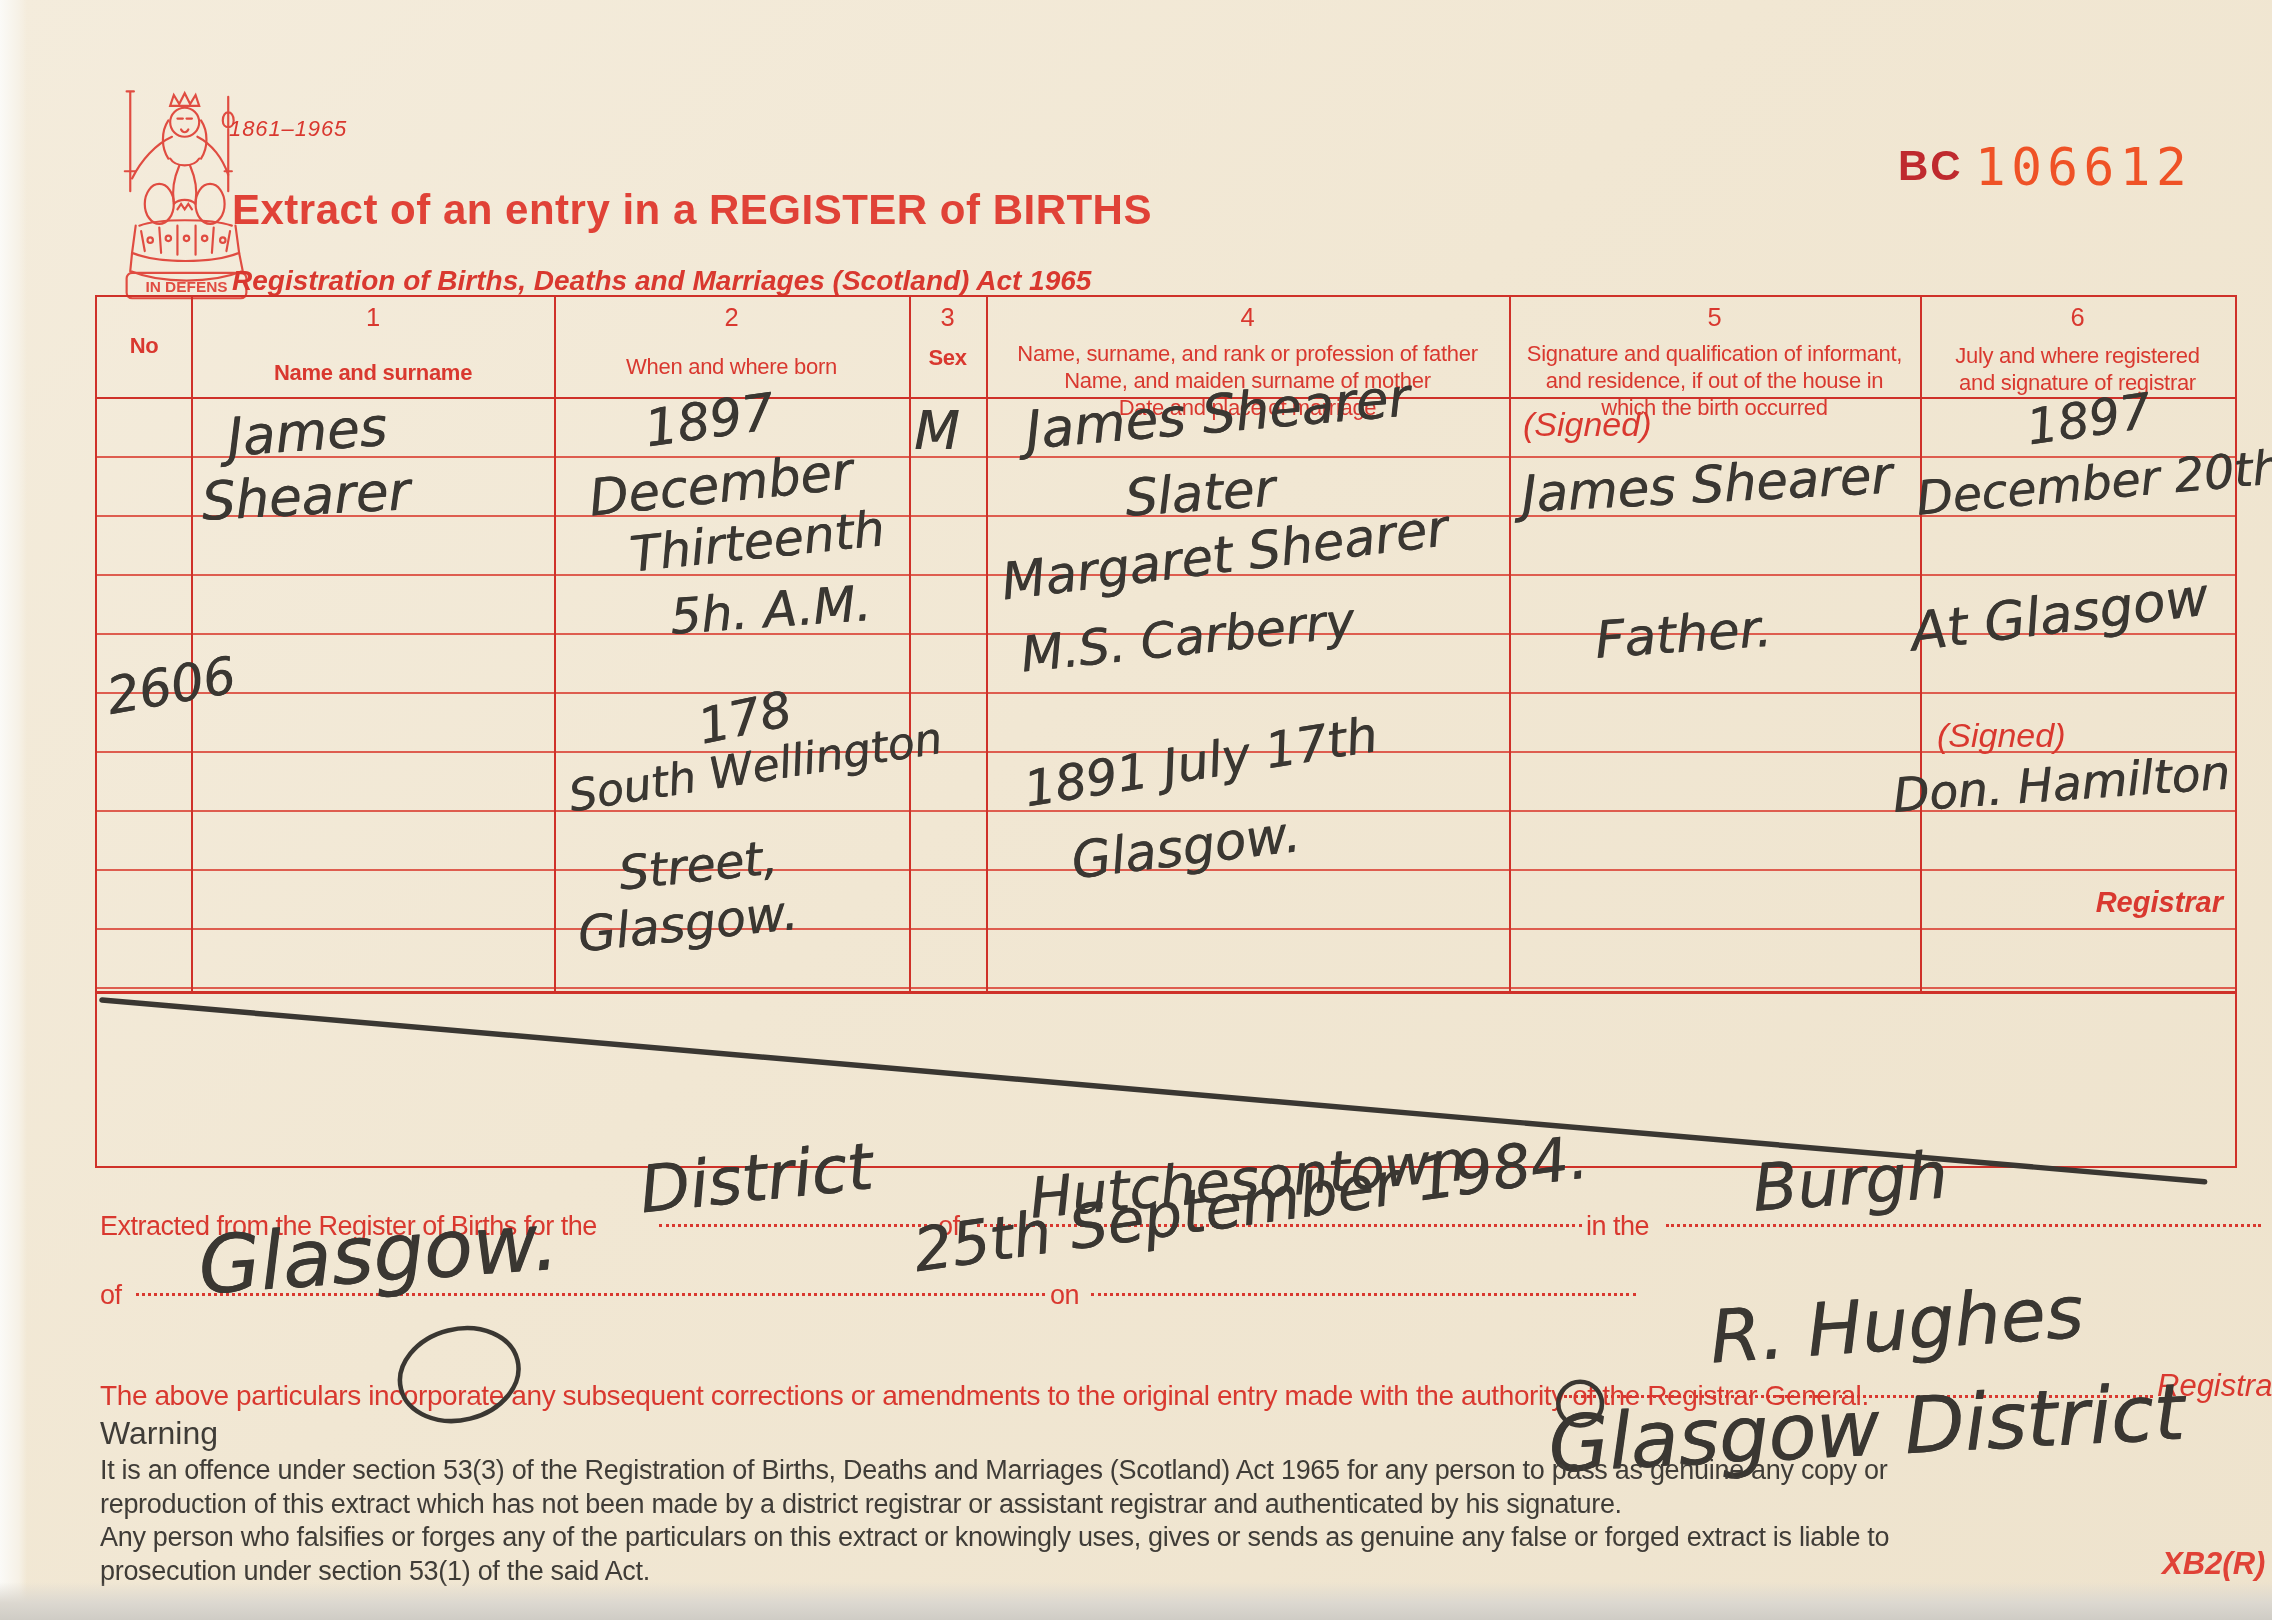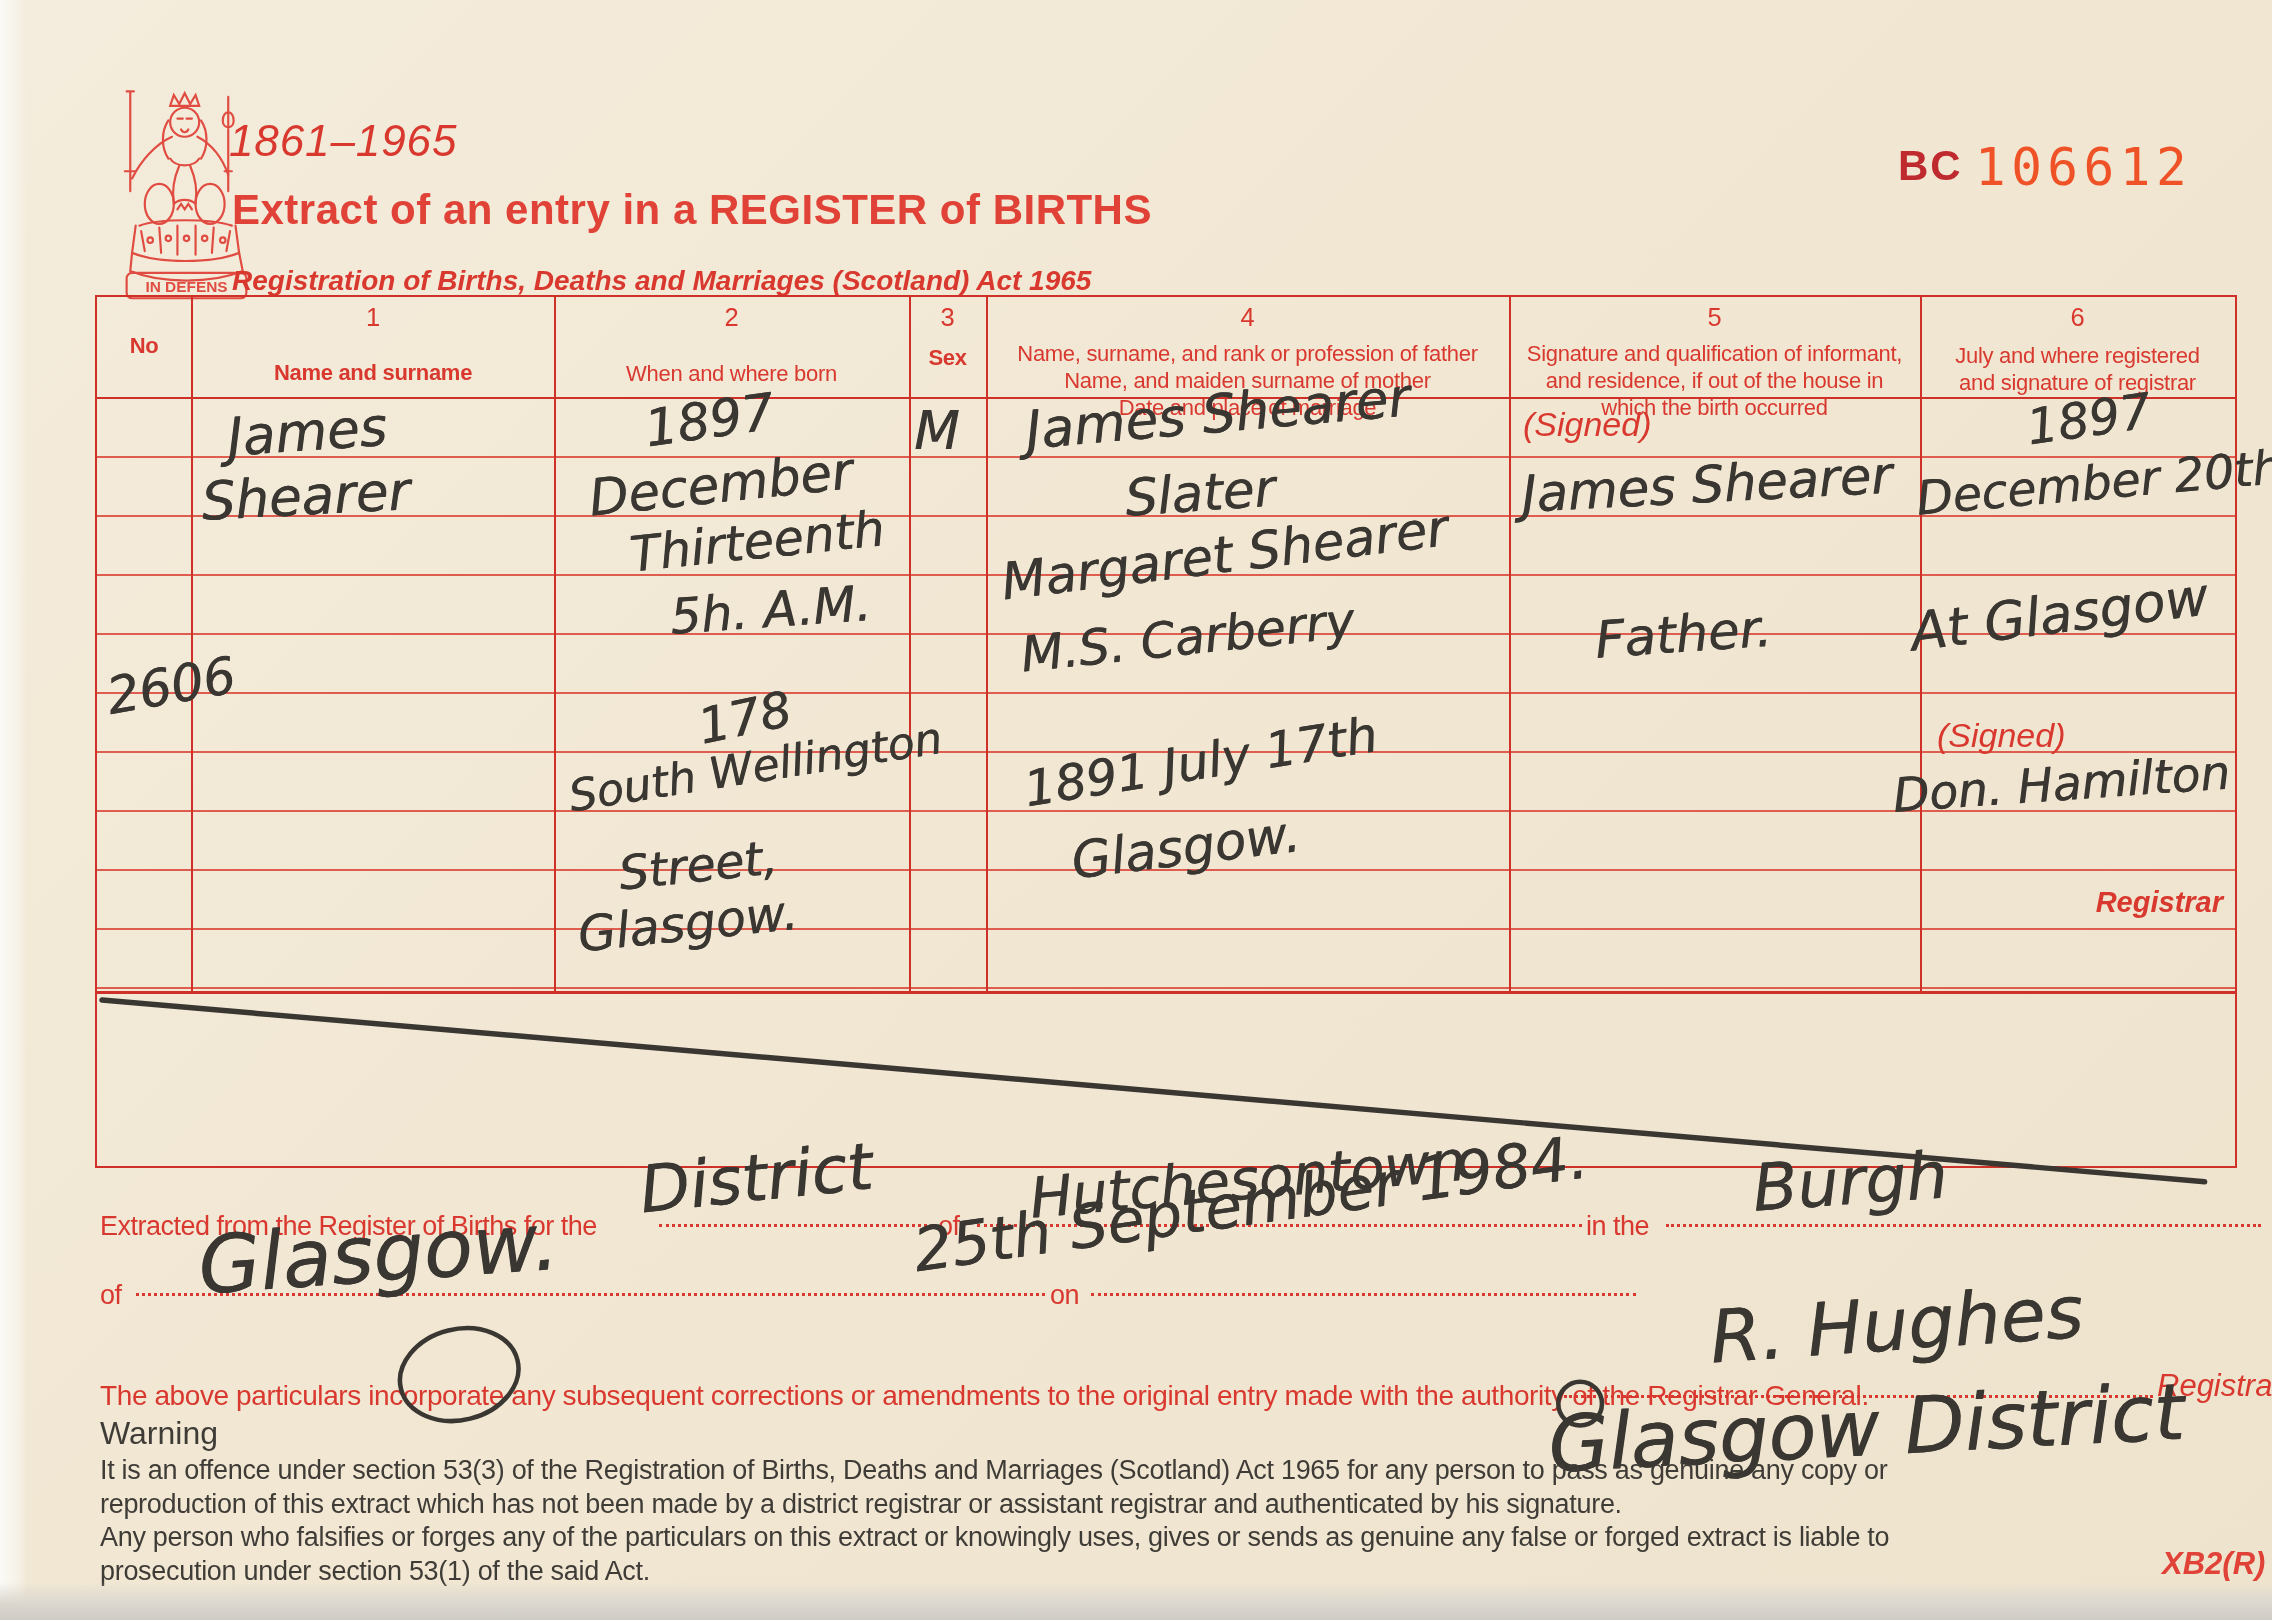--- a/index.html
+++ b/index.html
@@ -9,21 +9,21 @@
     font-family:"Liberation Sans", sans-serif;
   }
   .paper{
     position:absolute;left:0;top:0;width:2273px;height:1620px;
     background:linear-gradient(135deg,#f4ecdc 0%,#f1e7d3 45%,#eee3cd 100%);
   }
   .edge-left{position:absolute;left:0;top:0;width:27px;height:1620px;
     background:linear-gradient(90deg,#fbfaf7 0%,#f6f1e6 70%,rgba(246,241,230,0) 100%);}
   .edge-bottom{position:absolute;left:0;top:1582px;width:2273px;height:38px;
     background:linear-gradient(180deg,rgba(233,229,221,0) 0%,#dcd8d0 55%,#cfccc5 100%);}
-  .years{position:absolute;left:229px;top:116px;font-size:44px;font-style:italic;color:#d9382f;letter-spacing:0.9px;}
+  .years{position:absolute;left:229px;top:116px;font-size:22px;font-style:italic;color:#d9382f;letter-spacing:0.9px;}
   .title{position:absolute;left:232px;top:186px;font-size:42px;font-weight:bold;color:#e04237;letter-spacing:0.5px;text-align:center;}
   .subtitle{position:absolute;left:232px;top:265px;font-size:28px;font-style:italic;font-weight:bold;color:#d9382f;}
   .serial{position:absolute;left:1898px;top:138px;white-space:nowrap;}
   .serial .bc{font-size:42px;font-weight:bold;color:#bf2a2e;letter-spacing:1.8px;vertical-align:5.5px;}
   .serial .num{font-family:"DejaVu Sans Mono", monospace;font-size:51px;color:#ef5226;letter-spacing:5.5px;margin-left:12.7px;}
 
   
   .tbl{position:absolute;left:95px;top:295px;width:2138px;height:869px;border:2.7px solid #cf3129;}
   .tbl .hdr-sep{position:absolute;left:0;top:100px;width:100%;height:1.8px;background:#cf3129;}
   .tbl .rules{position:absolute;left:0;top:102px;width:100%;height:592px;
@@ -115,21 +115,21 @@
 
   <div class="hcell mid" style="left:0;width:94px;font-weight:bold;">
     <span class="l">No</span>
   </div>
   <div class="hcell" style="left:94px;width:364px;">
     <span class="n">1</span>
       <span class="l" style="margin-top:28px;font-weight:bold;">Name and surname</span>
   </div>
   <div class="hcell" style="left:457px;width:355px;">
     <span class="n">2</span>
-      <span class="l" style="margin-top:29px;">When and where born</span>
+      <span class="l" style="margin-top:22px;">When and where born</span>
   </div>
   <div class="hcell" style="left:812px;width:77px;">
     <span class="n">3</span>
       <span class="l" style="margin-top:12.7px;font-weight:bold;">Sex</span>
   </div>
   <div class="hcell" style="left:889px;width:523px;">
     <span class="n">4</span>
     <span class="l">Name, surname, and rank or profession of father</span>
     <span class="l">Name, and maiden surname of mother</span>
     <span class="l">Date and place of marriage</span>

